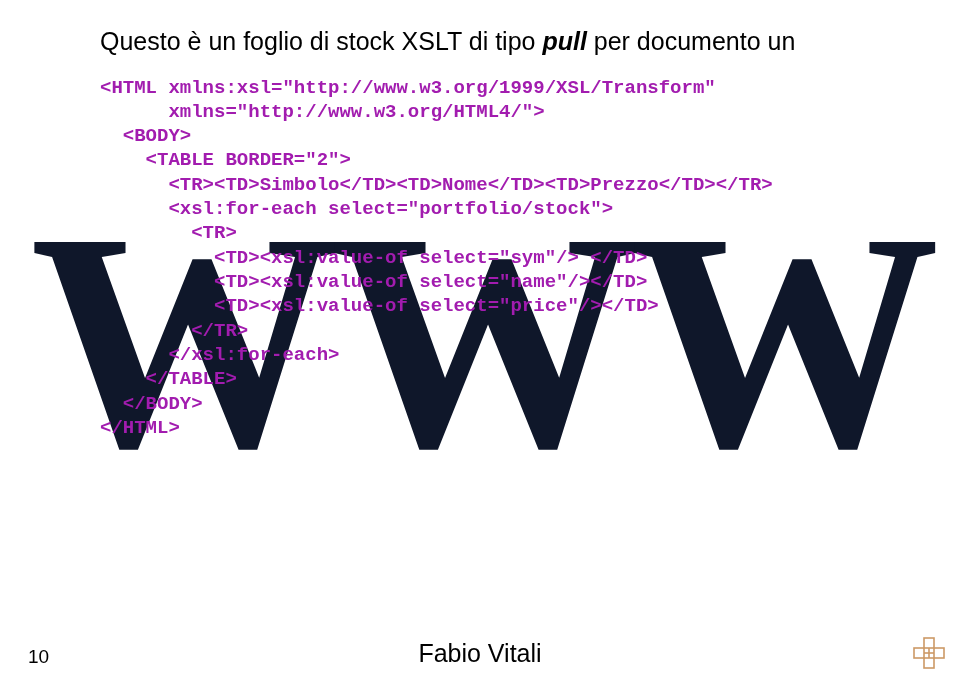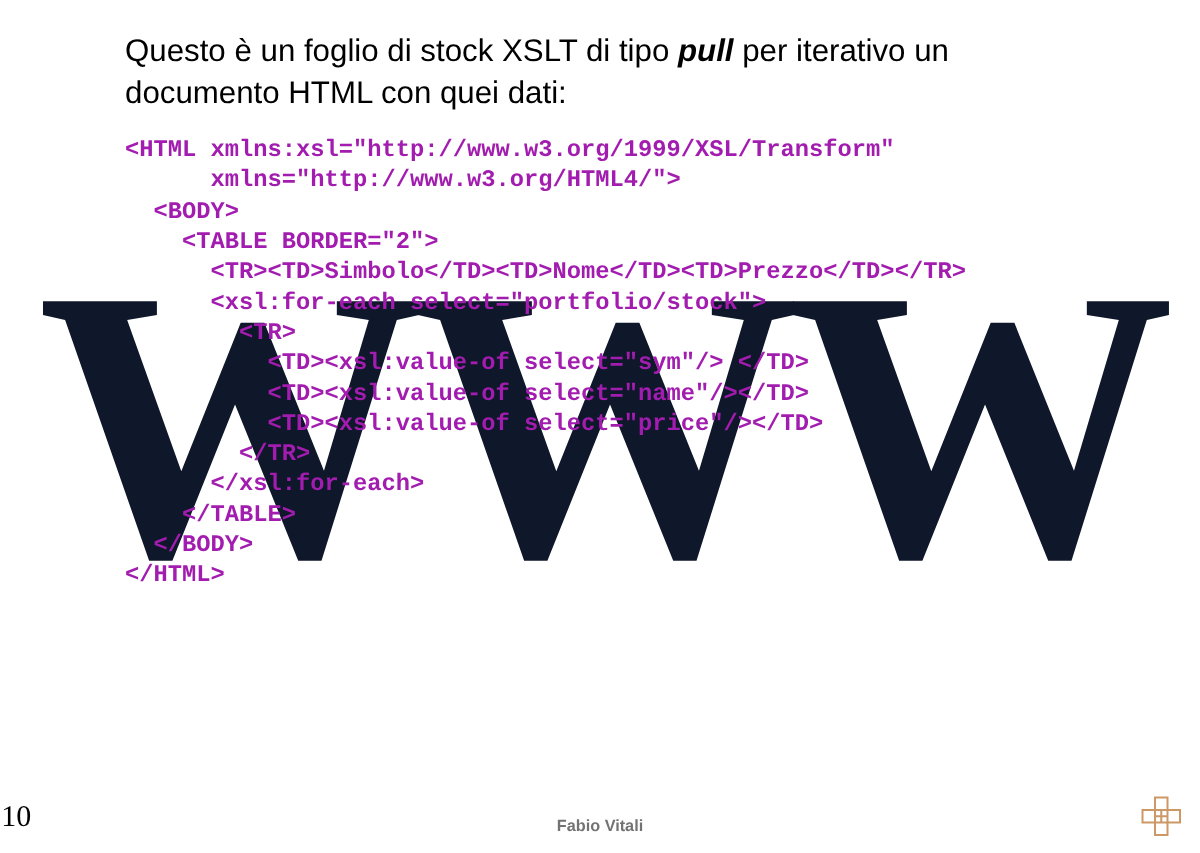--- a/index.html
+++ b/index.html
@@ -47,55 +47,53 @@
     font-size: 19px;
     font-weight: bold;
     color: #a21caf;
     margin-left: 100px;
     margin-top: 18px;
     line-height: 1.28;
     white-space: pre;
   }
   .page-number {
     position: absolute;
-    left: 1px;
+    left: 28px;
     bottom: 14px;
-    font-size: 24px;
+    font-size: 19px;
     color: #000000;
-    font-family: Liberation Serif, serif;
+    font-family: Liberation Sans, sans-serif;
   }
   .author {
     position: absolute;
     left: 50%;
     transform: translateX(-50%);
     bottom: 14px;
-    font-size: 13px;
-    color: #737373;
+    font-size: 25px;
+    color: #000000;
     font-family: Arial, sans-serif;
-    font-weight: bold;
   }
   .nav-icon {
     position: absolute;
     right: 14px;
     bottom: 12px;
     width: 34px;
     height: 34px;
   }
   .nav-icon svg { width: 100%; height: 100%; }
 </style>
 </head>
 <body>
 
 <div class="watermark">WWW</div>
 
 <div class="content">
 
   <p class="intro">
-    <span>Questo è un foglio di stock XSLT di tipo </span><span class="pull">pull</span><span> per iterativo un</span><br>
-    <span>documento HTML con quei dati:</span>
+    <span>Questo è un foglio di stock XSLT di tipo </span><span class="pull">pull</span><span> per documento un</span><br>
   </p>
 
   <pre class="code">&lt;HTML xmlns:xsl="http://www.w3.org/1999/XSL/Transform"
       xmlns="http://www.w3.org/HTML4/"&gt;
   &lt;BODY&gt;
     &lt;TABLE BORDER="2"&gt;
       &lt;TR&gt;&lt;TD&gt;Simbolo&lt;/TD&gt;&lt;TD&gt;Nome&lt;/TD&gt;&lt;TD&gt;Prezzo&lt;/TD&gt;&lt;/TR&gt;
       &lt;xsl:for-each select="portfolio/stock"&gt;
         &lt;TR&gt;
           &lt;TD&gt;&lt;xsl:value-of select="sym"/&gt; &lt;/TD&gt;

